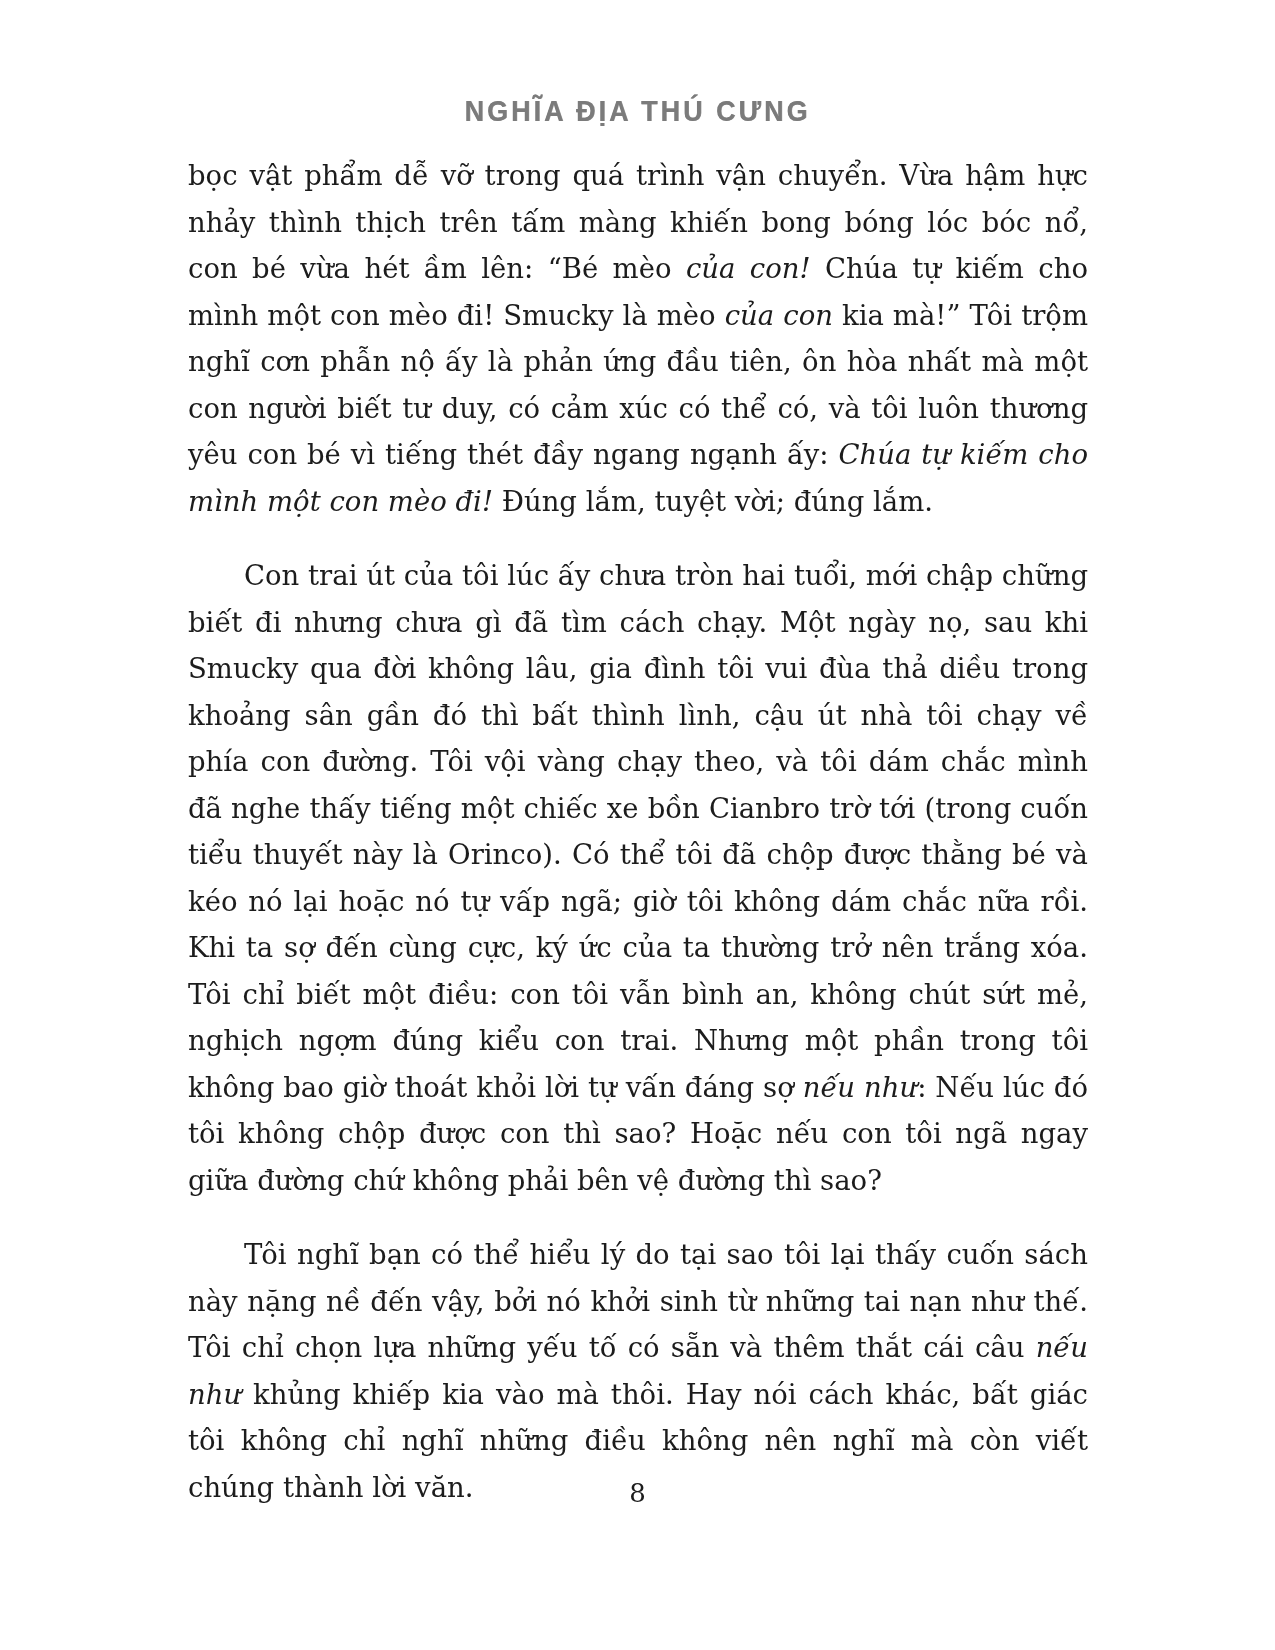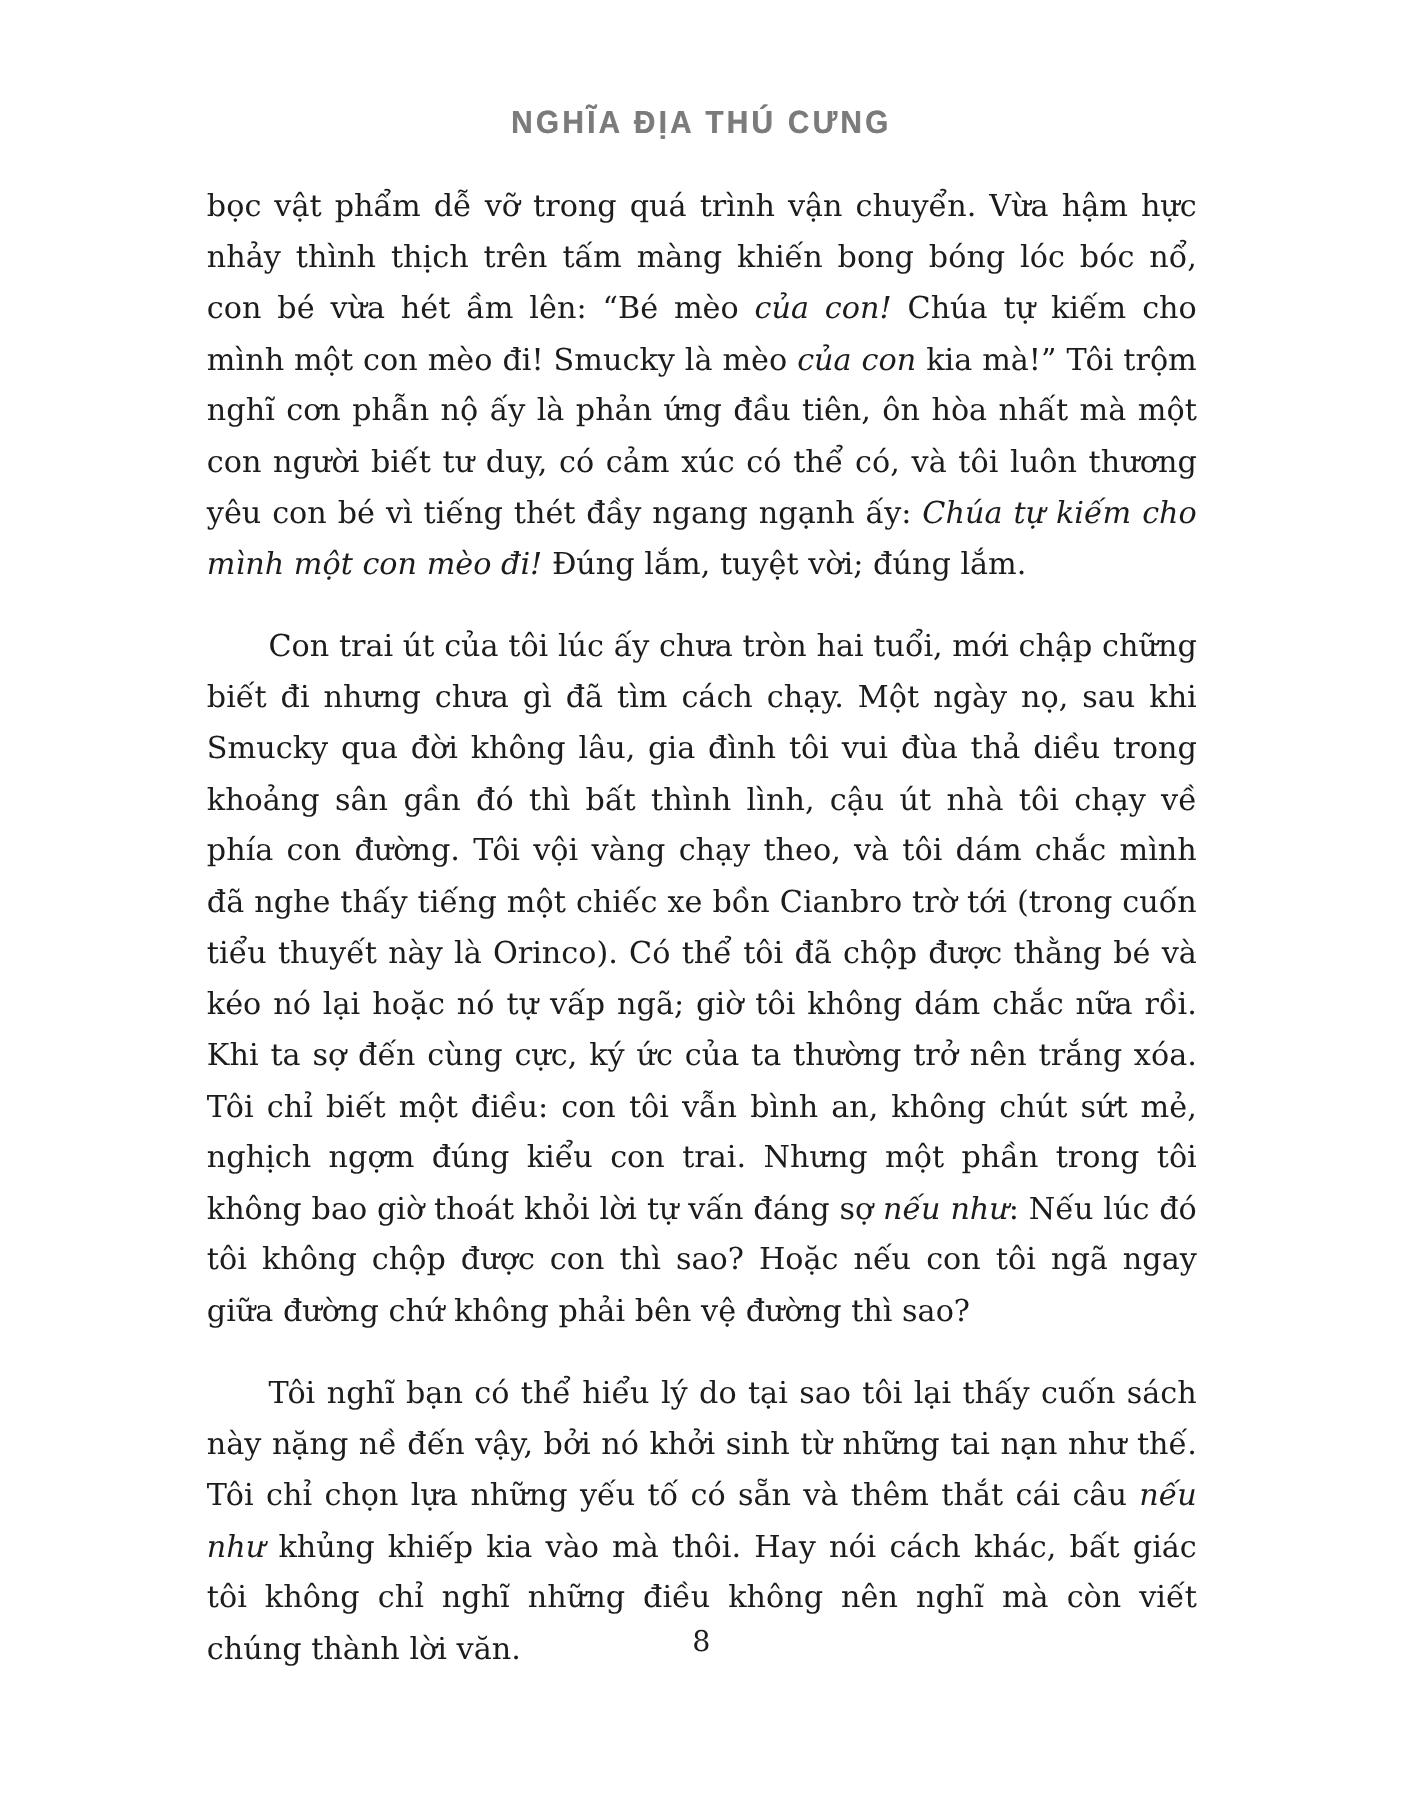--- a/index.html
+++ b/index.html
@@ -31,21 +31,21 @@
     font-family: "Liberation Sans", sans-serif;
     font-weight: bold;
     font-size: 27px;
     letter-spacing: 3px;
     color: #7b7b7b;
     text-shadow: 0.5px 0.5px 0 #9a9a9a;
     transform: scaleY(1.08);
   }
   .text-block {
     position: absolute;
-    top: 164px;
+    top: 152px;
     left: 188px;
     width: 900px;
   }
   .text-block p {
     margin: 0;
     padding: 0;
     font-size: 27.5px;
     line-height: 46.5px;
     text-align: justify;
     color: #1c1c1c;

